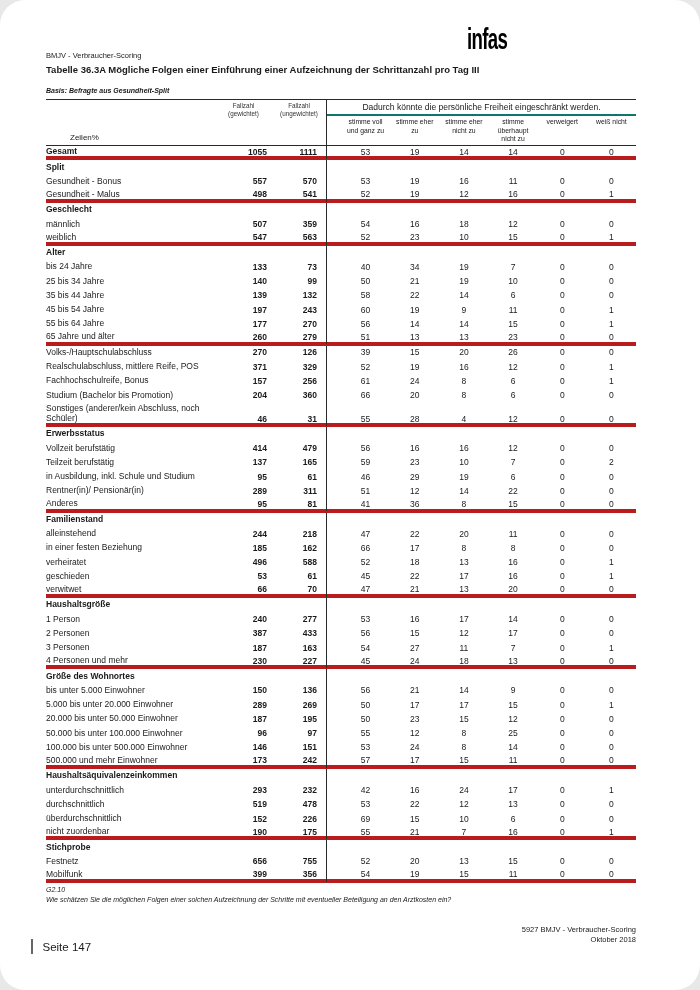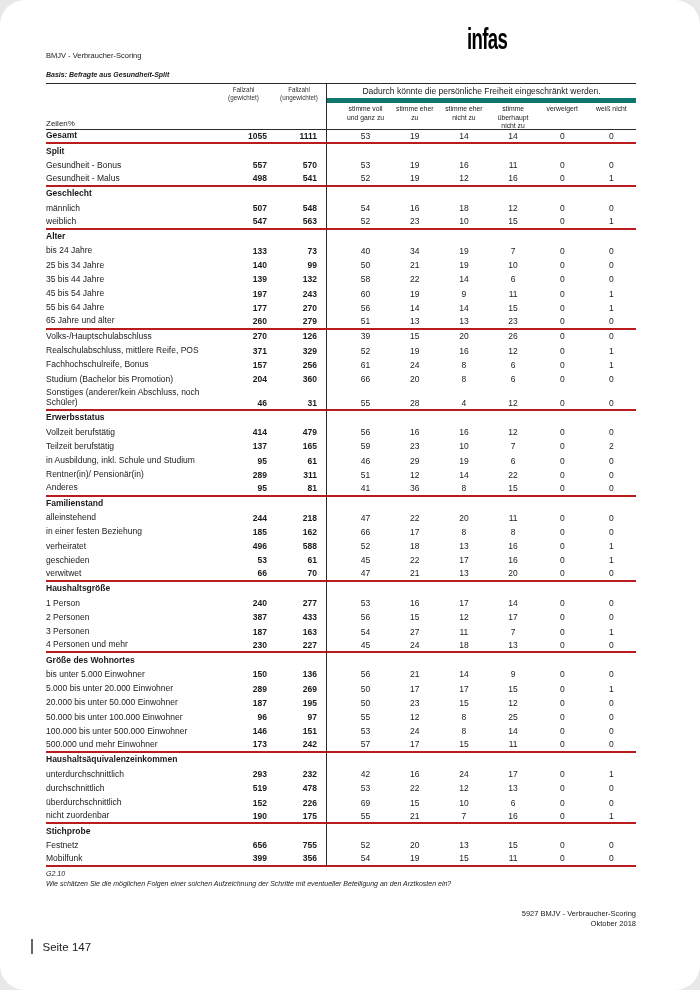--- a/index.html
+++ b/index.html
@@ -16,30 +16,30 @@
   }
   .project { font-size:7.5px; line-height:9px; }
   .title   { font-size:9.5px; font-weight:700; margin-top:4px; line-height:12px; }
   .basis   { font-size:7px; font-weight:700; font-style:italic; margin-top:10px; line-height:9px; }
 
   .table { margin-top:4px; }
   .thead {
     display:grid; grid-template-columns:169px 57px 54px 1fr;
     border-top:1px solid #2a2a2a; border-bottom:1px solid #2a2a2a; height:47px;
   }
-  .th-zeilen { align-self:end; font-size:8px; padding-bottom:3px; }
+  .th-zeilen { align-self:end; font-size:8px; padding-bottom:3px;margin-left:24px; }
   .th-count  { font-size:6.3px; text-align:center; line-height:8px; padding-top:2px; white-space:pre-line; color:#333; }
   .th-group  { border-left:1px solid #2a2a2a; }
-  .th-group-title { font-size:8.5px; text-align:center; padding:2px 0 2px; border-bottom:5px solid #0f766e; }
+  .th-group-title { font-size:8.5px; text-align:center; padding:2px 0 2px; border-bottom:2px solid #0f766e; }
   .th-sub { display:grid; grid-template-columns:repeat(6,1fr); padding-left:14px; }
   .th-sub-cell { font-size:6.8px; text-align:center; line-height:8.5px; padding-top:2px; white-space:pre-line; }
 
   .row { display:grid; grid-template-columns:169px 57px 54px 1fr; height:14.25px; align-items:end; }
   .row.tall { height:24.5px; }
-  .row.rule { border-bottom:2px solid #b91c1c; }
+  .row.rule { border-bottom:4px solid #b91c1c; }
   .c-label { font-size:8.5px; line-height:10.5px; white-space:nowrap; padding-bottom:2.5px; }
   .row.tall .c-label { white-space:normal; }
   .row.section .c-label, .row.bold .c-label { font-weight:700; }
   .c-num { font-size:8.5px; font-weight:700; text-align:right; padding-bottom:2.5px; }
   .c-gew { padding-right:5px; }
   .c-ungew { padding-right:9px; }
   .c-ans { border-left:1px solid #2a2a2a; height:100%; display:grid;
            grid-template-columns:repeat(6,1fr); padding-left:14px; align-items:end; }
   .c-a { font-size:8.5px; text-align:center; padding-bottom:2.5px; }
 
@@ -49,20 +49,21 @@
   .page-label { position:absolute; left:31px; top:939px; display:flex; align-items:center; }
   .page-label .bar { display:inline-block; width:1.5px; height:15px; background:#666; margin-right:10px; }
   .page-label .txt { font-size:11.5px; color:#1a1a1a; }
 </style>
 </head>
 <body>
 
 <div class="page">
   <div class="logo">infas</div>
   <div class="project">BMJV - Verbraucher-Scoring</div>
+  <div class="title">Tabelle 36.3A  Mögliche Folgen einer Einführung einer Aufzeichnung der Schrittanzahl pro Tag III</div>
   <div class="basis">Basis: Befragte aus Gesundheit-Split</div>
 
   <div class="table">
     <div class="thead">
       <div class="th-zeilen">Zeilen%</div>
       <div class="th-count">Fallzahl
 (gewichtet)</div>
       <div class="th-count">Fallzahl
 (ungewichtet)</div>
       <div class="th-group">
@@ -144,21 +145,21 @@
             <div class="c-a"></div>
             <div class="c-a"></div>
             <div class="c-a"></div>
             <div class="c-a"></div>
             <div class="c-a"></div>
           </div>
         </div>
         <div class="row">
           <div class="c-label">männlich</div>
           <div class="c-num c-gew">507</div>
-          <div class="c-num c-ungew">548</div>
+          <div class="c-num c-ungew">359</div>
           <div class="c-ans">
             <div class="c-a">54</div>
             <div class="c-a">16</div>
             <div class="c-a">18</div>
             <div class="c-a">12</div>
             <div class="c-a">0</div>
             <div class="c-a">0</div>
           </div>
         </div>
         <div class="row rule">

